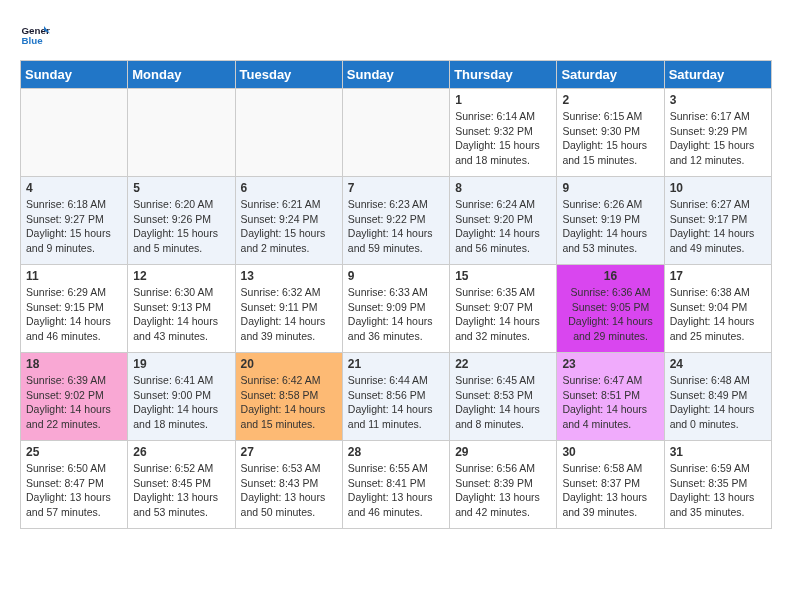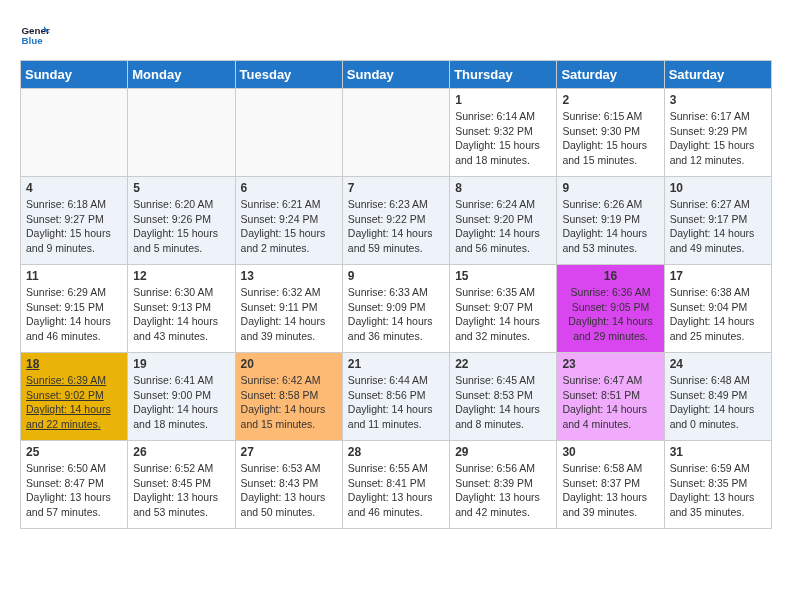--- a/index.html
+++ b/index.html
@@ -182,21 +182,21 @@
         <td style="background: #d946ef; text-align: center;">
           <div class="day-number">16</div>
           <div class="day-info">Sunrise: 6:36 AM<br>Sunset: 9:05 PM<br>Daylight: 14 hours and 29 minutes.</div>
         </td>
         <td style="background: rgb(255, 255, 255);">
           <div class="day-number">17</div>
           <div class="day-info">Sunrise: 6:38 AM<br>Sunset: 9:04 PM<br>Daylight: 14 hours and 25 minutes.</div>
         </td>
       </tr>
       <tr>
-        <td style="background: #eab308; text-decoration: underline;">
+        <td style="background: #f9a8d4;">
           <div class="day-number">18</div>
           <div class="day-info">Sunrise: 6:39 AM<br>Sunset: 9:02 PM<br>Daylight: 14 hours and 22 minutes.</div>
         </td>
         <td style="background: rgb(238, 243, 250);">
           <div class="day-number">19</div>
           <div class="day-info">Sunrise: 6:41 AM<br>Sunset: 9:00 PM<br>Daylight: 14 hours and 18 minutes.</div>
         </td>
         <td style="background: #fdba74;">
           <div class="day-number">20</div>
           <div class="day-info">Sunrise: 6:42 AM<br>Sunset: 8:58 PM<br>Daylight: 14 hours and 15 minutes.</div>

